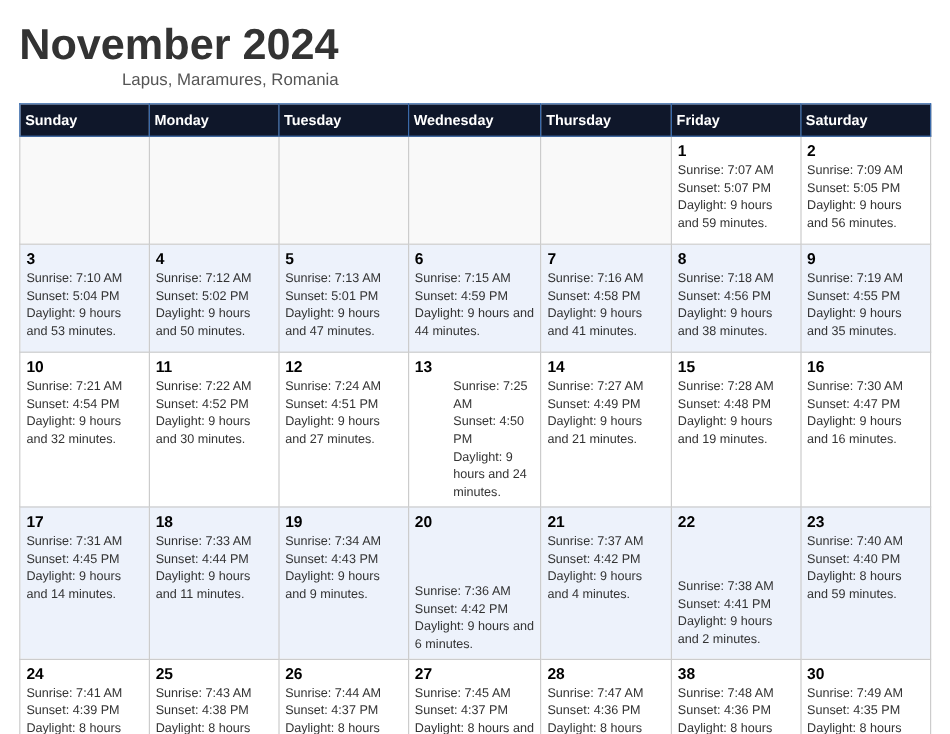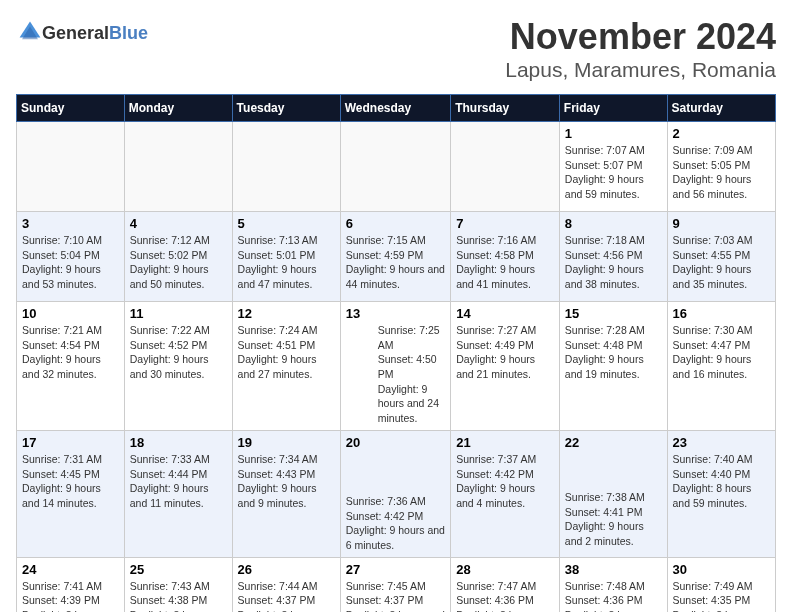--- a/index.html
+++ b/index.html
@@ -28,21 +28,21 @@
     }
     .title-section {
       text-align: right;
     }
     .main-title {
       font-size: 36px;
       font-weight: bold;
       color: #333;
     }
     .subtitle {
-      font-size: 21px;
+      font-size: 14px;
       color: #555;
     }
     .calendar {
       width: 100%;
       border-collapse: collapse;
       font-size: 11px;
     }
     .calendar thead th {
       background-color: #0f172a;
       color: white;
@@ -81,33 +81,20 @@
       background: #fff;
     }
     .calendar tbody tr:nth-child(even) td {
       background: #edf2fb;
     }
   </style>
 </head>
 <body>
 
 <div class="header-section">
-  <div class="logo">
-    <div>
-      <svg class="logo-icon" viewBox="0 0 30 30" xmlns="http://www.w3.org/2000/svg">
-        <polygon points="15,2 28,22 2,22" fill="#4a90d9"></polygon>
-        <polygon points="15,8 25,24 5,24" fill="#2a5fa8" opacity="0.5"></polygon>
-      </svg>
-    </div>
-    <div>
-      <div style="font-size:18px;font-weight:bold;color:#333;line-height:1.1;">
-        General<span style="color:#4a7fc1;">Blue</span>
-      </div>
-    </div>
-  </div>
   <div class="title-section">
     <div class="main-title">November 2024</div>
     <div class="subtitle">Lapus, Maramures, Romania</div>
   </div>
 </div>
 
 <table class="calendar">
   <thead>
     <tr>
     <th>Sunday</th>
@@ -171,21 +158,21 @@
 Daylight: 9 hours and 41 minutes.</div>
         </td>
         <td>
           <div class="day-number">8</div>
           <div class="day-detail" style="white-space: pre-line;">Sunrise: 7:18 AM
 Sunset: 4:56 PM
 Daylight: 9 hours and 38 minutes.</div>
         </td>
         <td>
           <div class="day-number">9</div>
-          <div class="day-detail" style="white-space: pre-line;">Sunrise: 7:03 AM
+          <div class="day-detail" style="white-space: pre-line;">Sunrise: 7:19 AM
 Sunset: 4:55 PM
 Daylight: 9 hours and 35 minutes.</div>
         </td>
       </tr>
       <tr>
         <td>
           <div class="day-number">10</div>
           <div class="day-detail" style="white-space: pre-line;">Sunrise: 7:21 AM
 Sunset: 4:54 PM
 Daylight: 9 hours and 32 minutes.</div>

